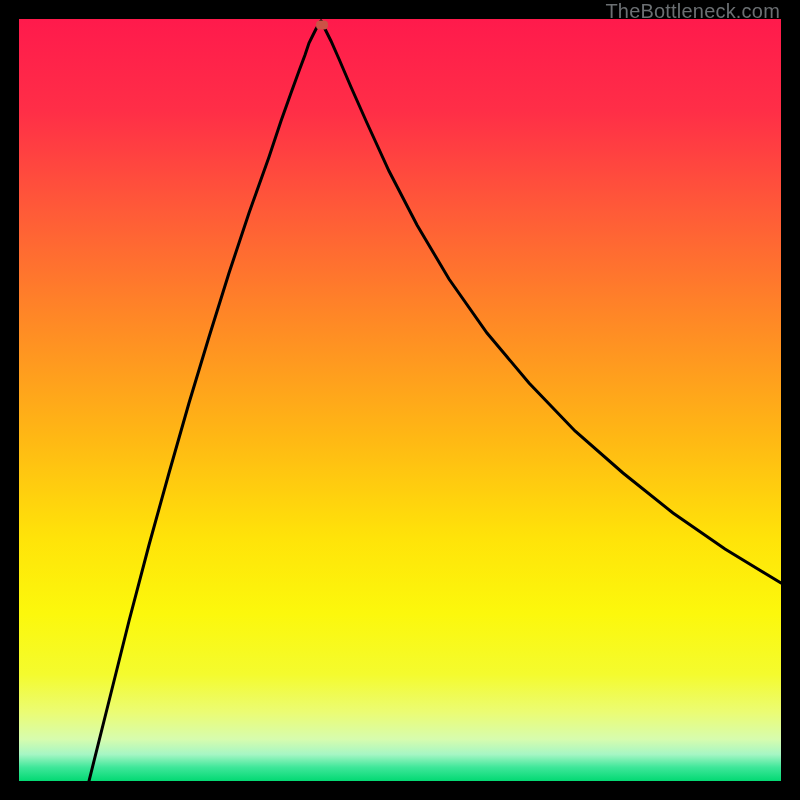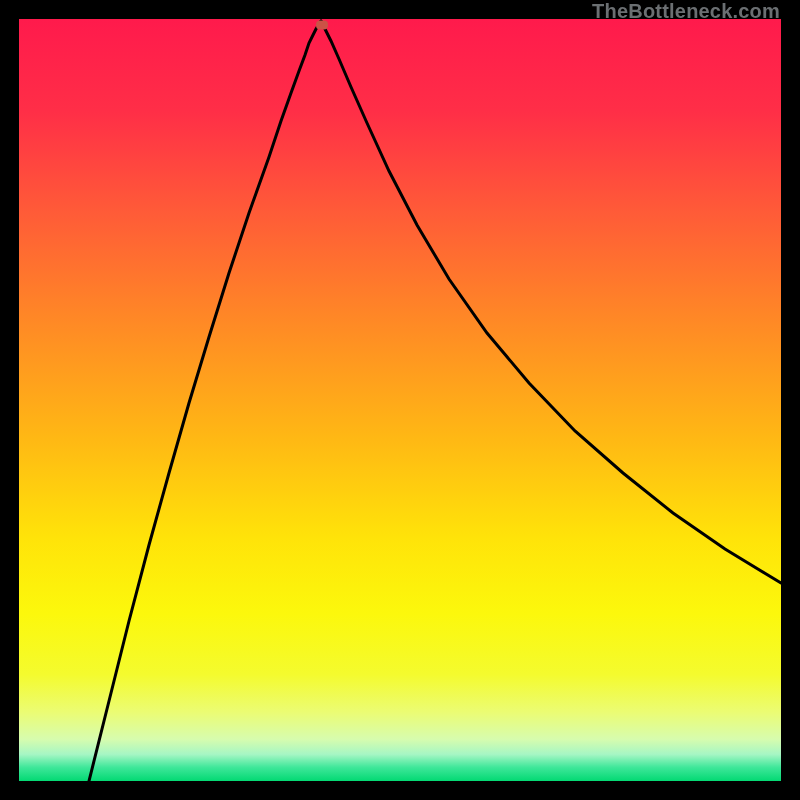--- a/index.html
+++ b/index.html
@@ -25,21 +25,21 @@
     top: 0;
     width: 100%;
     height: 100%;
   }
   .watermark {
     position: absolute;
     top: 0px;
     right: 20px;
     color: #6b6f72;
     font-size: 20px;
-    font-weight: 700;
+    font-weight: 400;
     letter-spacing: 0.2px;
   }
   svg.curve {
     position: absolute;
     left: 0;
     top: 0;
     width: 100%;
     height: 100%;
   }
   .vertex-marker {

